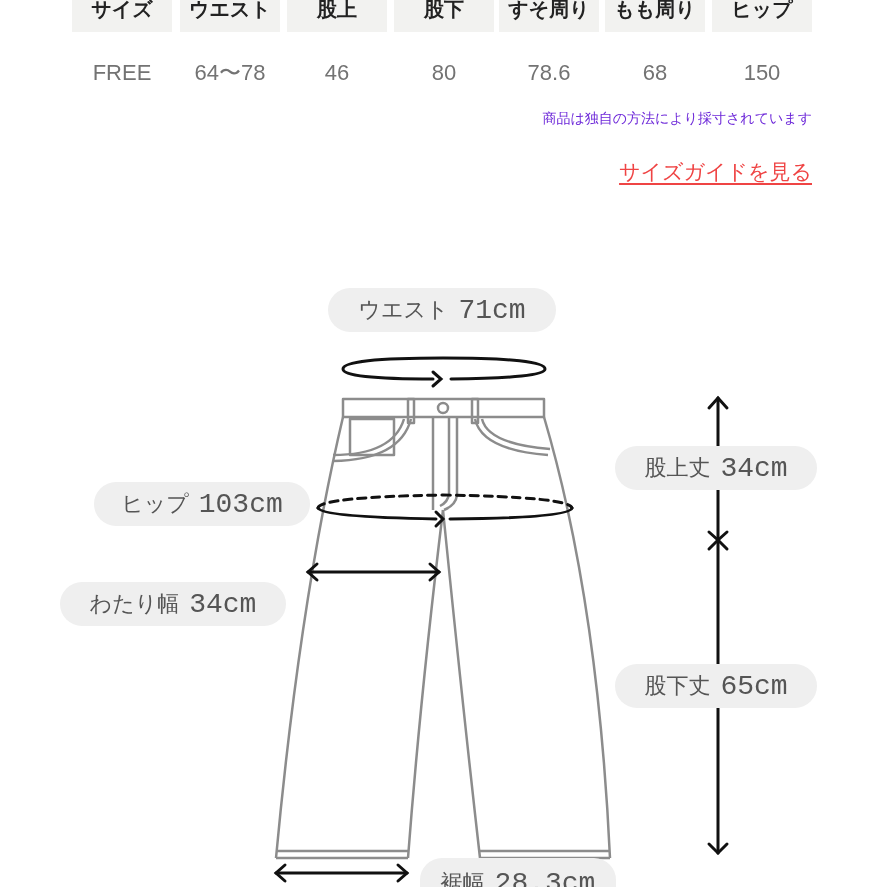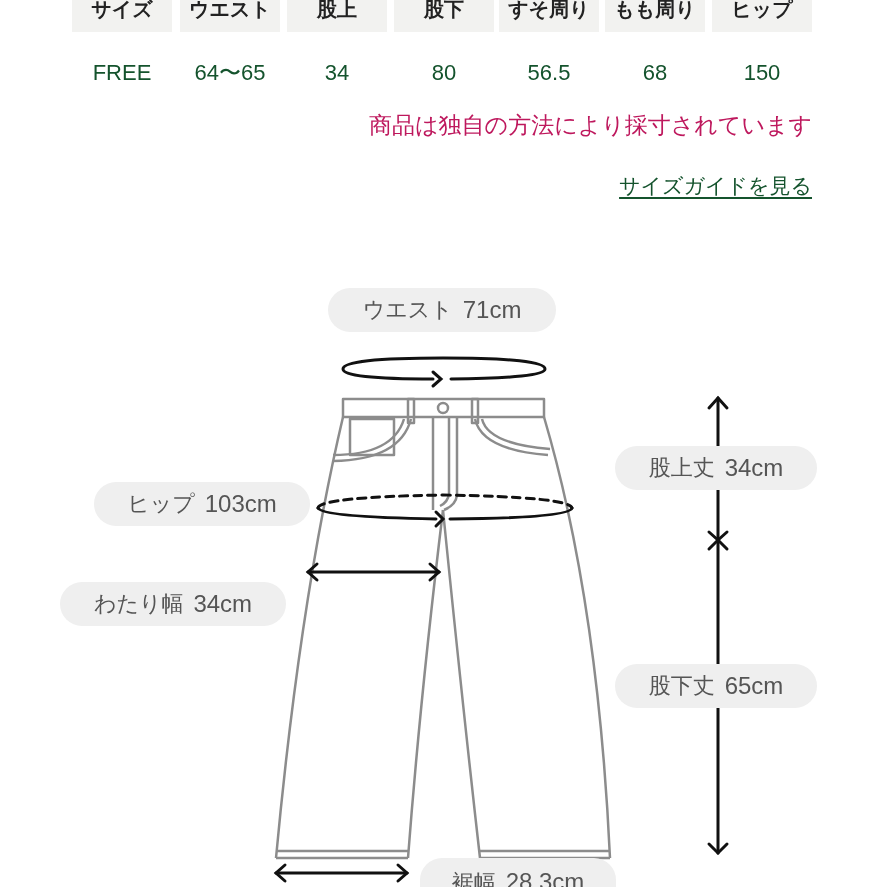--- a/index.html
+++ b/index.html
@@ -5,31 +5,31 @@
     html, body { margin: 0; padding: 0; background: #ffffff; }
     body { width: 887px; height: 887px; position: relative; overflow: hidden;
            font-family: "DejaVu Sans", "Liberation Sans", sans-serif; color: #333; }
     .size-table { position: absolute; left: 0; top: 0; width: 887px; height: 100px; }
     .hcell { position: absolute; top: -22px; height: 54px; background: #f2f2f0;
              display: flex; align-items: center; justify-content: center;
              font-size: 20px; font-weight: bold; color: #222; overflow: hidden; }
     .hcell span { position: relative; top: 4px; }
     .vcell { position: absolute; top: 58px; height: 30px; display: flex; align-items: center;
              justify-content: center; font-family: "Liberation Sans", sans-serif;
-             font-size: 22px; color: #14532d; }
-    .note { position: absolute; right: 75px; top: 110px; font-size: 23px; color: #be185d;
+             font-size: 22px; color: #737373; }
+    .note { position: absolute; right: 75px; top: 110px; font-size: 14px; color: #6d28d9;
             white-space: nowrap; }
-    .guide-link { position: absolute; right: 75px; top: 172px; font-size: 21px; color: #14532d;
+    .guide-link { position: absolute; right: 75px; top: 158px; font-size: 21px; color: #ef4444;
                   text-decoration: underline; text-underline-offset: 4px; white-space: nowrap;
                   cursor: pointer; }
     .diagram { position: absolute; left: 0; top: 0; width: 887px; height: 887px; }
     .pill { position: absolute; height: 44px; border-radius: 22px; background: #efefef;
             display: flex; align-items: center; justify-content: center;
             font-size: 22px; color: #555; white-space: nowrap; }
-    .pill .num { font-family: Liberation Sans, sans-serif; font-size: 24px; margin-left: 10px; }
+    .pill .num { font-family: Liberation Mono, monospace; font-size: 28px; margin-left: 10px; }
   </style>
 </head>
 <body>
 
 <div class="size-table">
   <div class="hcell" style="left:72px;width:100px">
       <span>サイズ</span>
     </div>
   <div class="hcell" style="left:180px;width:100px">
       <span>ウエスト</span>
@@ -44,24 +44,24 @@
       <span>すそ周り</span>
     </div>
   <div class="hcell" style="left:605px;width:100px">
       <span>もも周り</span>
     </div>
   <div class="hcell" style="left:712px;width:100px">
       <span>ヒップ</span>
     </div>
 
   <div class="vcell" style="left:72px;width:100px">FREE</div>
-  <div class="vcell" style="left:180px;width:100px">64〜65</div>
-  <div class="vcell" style="left:287px;width:100px">34</div>
+  <div class="vcell" style="left:180px;width:100px">64〜78</div>
+  <div class="vcell" style="left:287px;width:100px">46</div>
   <div class="vcell" style="left:394px;width:100px">80</div>
-  <div class="vcell" style="left:499px;width:100px">56.5</div>
+  <div class="vcell" style="left:499px;width:100px">78.6</div>
   <div class="vcell" style="left:605px;width:100px">68</div>
   <div class="vcell" style="left:712px;width:100px">150</div>
 </div>
 
 <div class="note">商品は独自の方法により採寸されています</div>
 <a class="guide-link">サイズガイドを見る</a>
 
 <svg class="diagram" width="887" height="887" viewBox="0 0 887 887">
 
   <g fill="none" stroke="#8c8c8c" stroke-width="2.5" stroke-linejoin="round">

